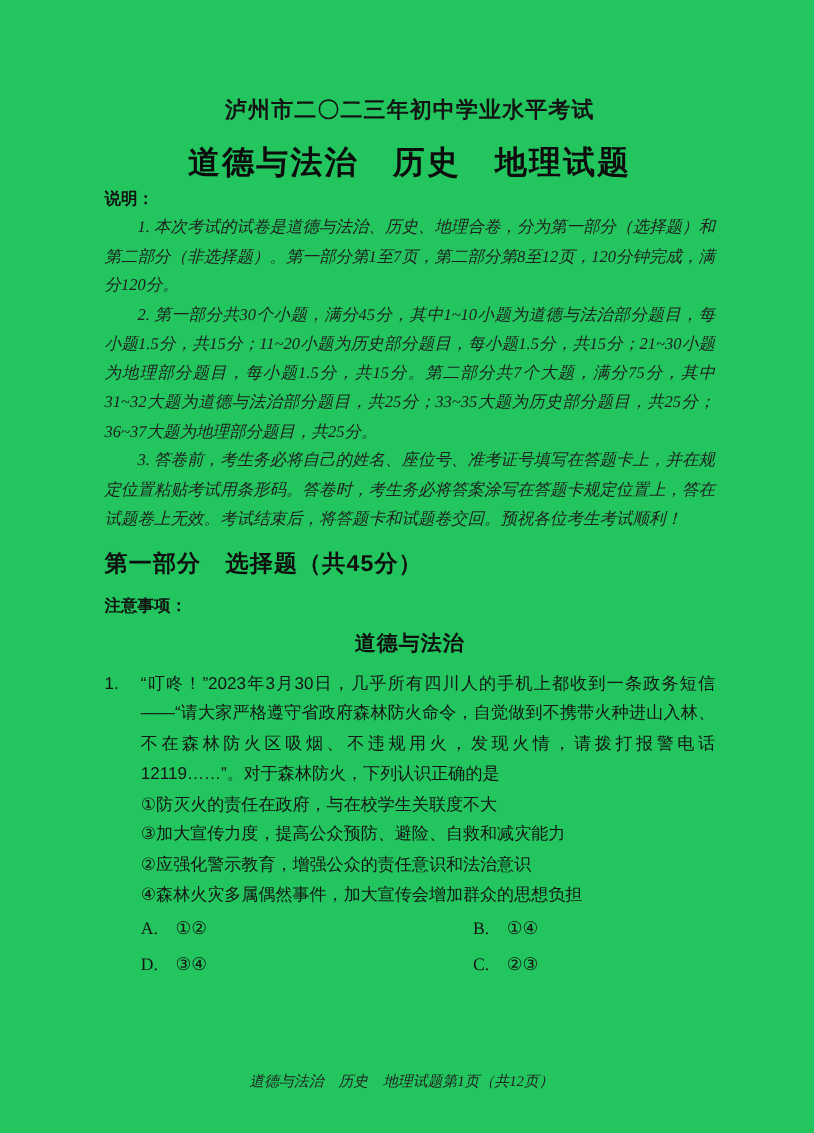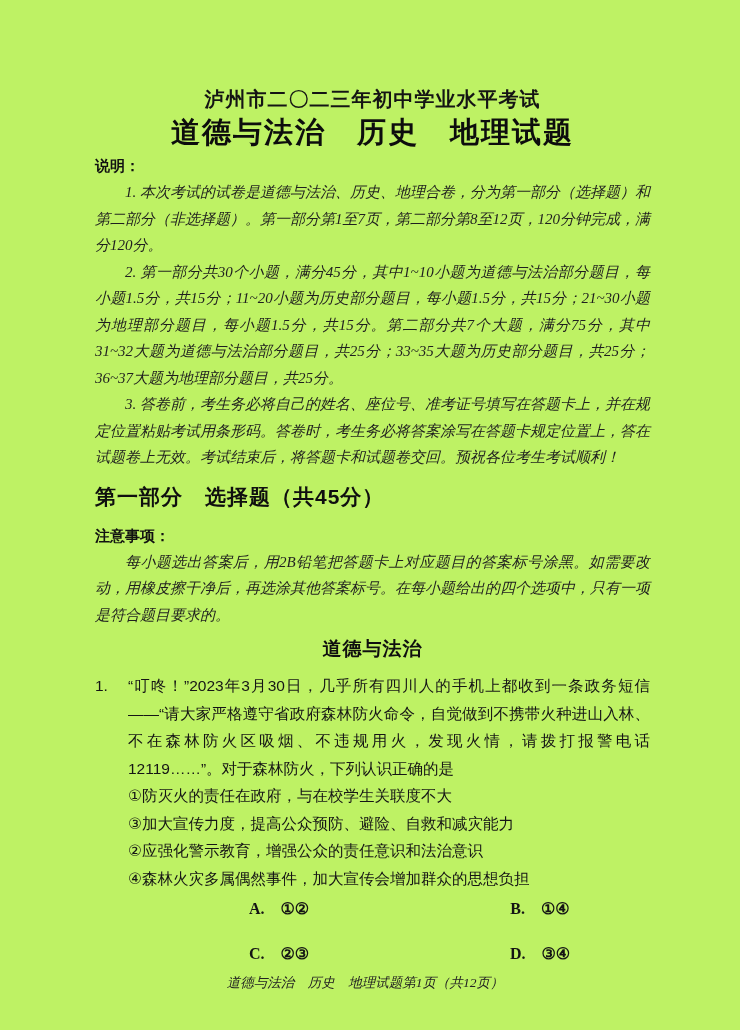--- a/index.html
+++ b/index.html
@@ -7,34 +7,34 @@
     width:740px;height:1030px;
     background:#ffffff;
     font-family:"Liberation Serif","DejaVu Serif",serif;
     color:#1b1b1b;
   }
   .page{
     position:relative;
     width:740px;height:1030px;
     box-sizing:border-box;
     padding:86px 90px 0 95px;
-    background:#bef264;
+    background:#22c55e;
     overflow:hidden;
   }
   .exam-title{
     text-align:center;
     font-family:"Liberation Sans","DejaVu Sans",sans-serif;
     font-size:20px;font-weight:600;letter-spacing:1px;
     color:#141414;
   }
   .paper-title{
     text-align:center;
     font-family:"Liberation Sans","DejaVu Sans",sans-serif;
     font-size:29px;font-weight:800;letter-spacing:2px;
-    color:#0d0d0d;
+    margin-top:15px;color:#0d0d0d;
   }
   .instructions{}
   .block-label{
     font-weight:bold;font-size:15px;line-height:26px;
     font-family:"Liberation Sans","DejaVu Sans",sans-serif;
     color:#111;
   }
   .para{
     margin:0;
     font-size:15px;line-height:26.5px;
@@ -70,24 +70,23 @@
     padding-left:33px;
     font-family:"Liberation Sans","DejaVu Sans",sans-serif;
     font-size:15.5px;line-height:27.5px;font-weight:500;
     color:#151515;
   }
   .statement-line{white-space:nowrap;}
   .choices{
     padding-left:33px;margin-top:3px;
     display:grid;
     grid-template-columns:302px 1fr;
-    row-gap:17px;
-    font-size:16px;line-height:28px;font-weight:700;
+    row-gap:5px;
+    font-size:16px;line-height:28px;font-weight:400;
     color:#141414;
-    text-align:center;
   }
   .choice .choice-label{margin-right:16px;}
   .page-footer{
     position:absolute;left:0;right:10px;bottom:38px;
     text-align:center;
     font-size:13.5px;font-style:italic;
     color:#222;
   }
 </style>
 </head>
@@ -102,21 +101,20 @@
     <div class="block-label">说明：</div>
     <p class="para">1. 本次考试的试卷是道德与法治、历史、地理合卷，分为第一部分（选择题）和第二部分（非选择题）。第一部分第1至7页，第二部分第8至12页，120分钟完成，满分120分。</p>
     <p class="para">2. 第一部分共30个小题，满分45分，其中1~10小题为道德与法治部分题目，每小题1.5分，共15分；11~20小题为历史部分题目，每小题1.5分，共15分；21~30小题为地理部分题目，每小题1.5分，共15分。第二部分共7个大题，满分75分，其中31~32大题为道德与法治部分题目，共25分；33~35大题为历史部分题目，共25分；36~37大题为地理部分题目，共25分。</p>
     <p class="para">3. 答卷前，考生务必将自己的姓名、座位号、准考证号填写在答题卡上，并在规定位置粘贴考试用条形码。答卷时，考生务必将答案涂写在答题卡规定位置上，答在试题卷上无效。考试结束后，将答题卡和试题卷交回。预祝各位考生考试顺利！</p>
   </div>
 
   <div class="part-heading">第一部分　选择题（共45分）</div>
 
   <div class="notice">
     <div class="block-label">注意事项：</div>
-    <p class="para">每小题选出答案后，用2B铅笔把答题卡上对应题目的答案标号涂黑。如需要改动，用橡皮擦干净后，再选涂其他答案标号。在每小题给出的四个选项中，只有一项是符合题目要求的。</p>
   </div>
 
   <div class="subject-heading">道德与法治</div>
 
   <div class="question">
     <span class="q-num">1.</span>
     <span class="q-stem">“叮咚！”2023年3月30日，几乎所有四川人的手机上都收到一条政务短信——“请大家严格遵守省政府森林防火命令，自觉做到不携带火种进山入林、不在森林防火区吸烟、不违规用火，发现火情，请拨打报警电话12119……”。对于森林防火，下列认识正确的是</span>
   </div>
 
   <div class="statements">
@@ -127,22 +125,22 @@
   </div>
 
   <div class="choices">
     <div class="choice">
       <span class="choice-label">A.</span><span class="choice-value">①②</span>
     </div>
     <div class="choice">
       <span class="choice-label">B.</span><span class="choice-value">①④</span>
     </div>
     <div class="choice">
-      <span class="choice-label">C.</span><span class="choice-value">②③</span>
+      <span class="choice-label">D.</span><span class="choice-value">③④</span>
     </div>
     <div class="choice">
-      <span class="choice-label">D.</span><span class="choice-value">③④</span>
+      <span class="choice-label">C.</span><span class="choice-value">②③</span>
     </div>
   </div>
 
   <div class="page-footer">道德与法治　历史　地理试题第1页（共12页）</div>
 
 </div>
 
 </body></html>

